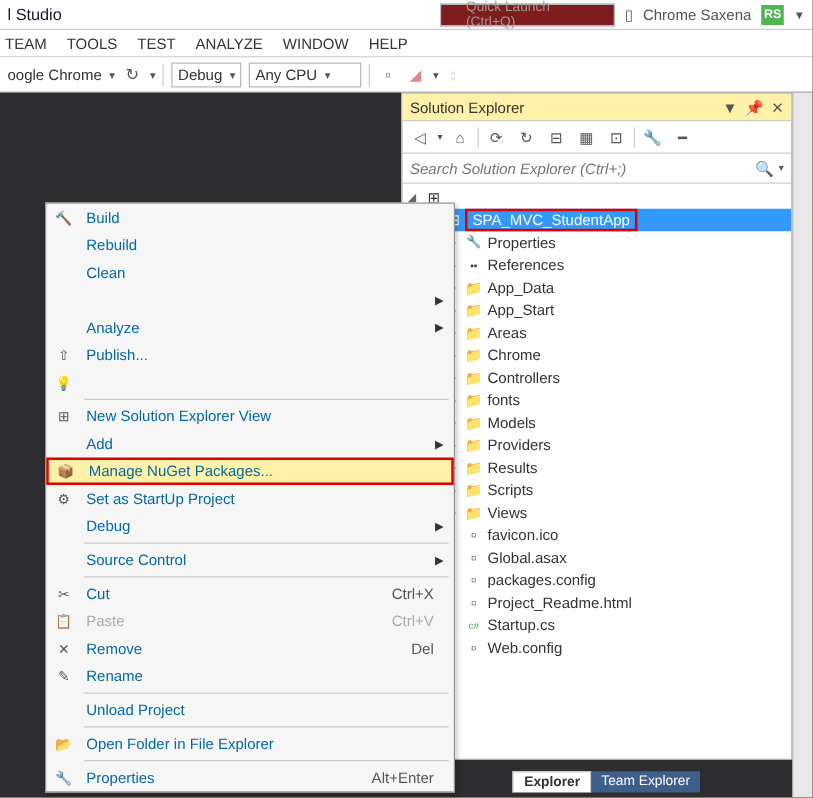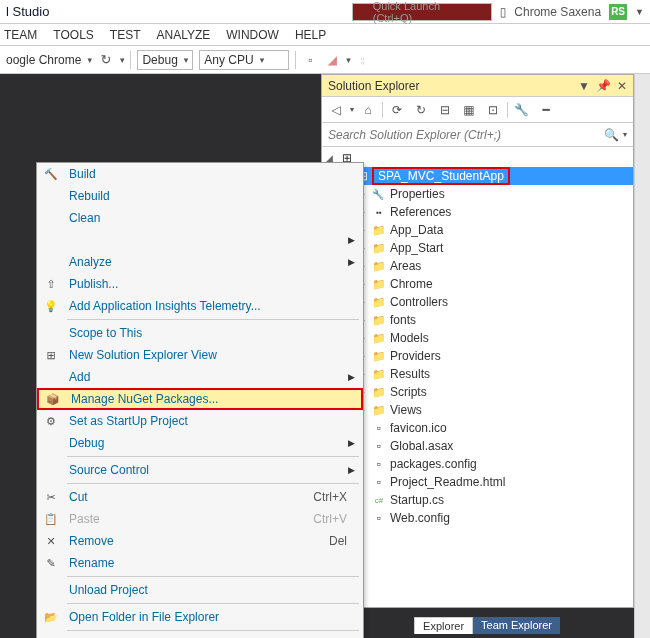--- a/index.html
+++ b/index.html
@@ -46,21 +46,21 @@
 .tree-indent-2 { padding-left: 36px; }
 .expander { width: 10px; color: #666; font-size: 9px; }
 .tree-icon { width: 14px; height: 14px; display: inline-flex; align-items: center; justify-content: center; }
 .selected-row { background: #3399ff; color: #fff; }
 .selected-row .expander, .selected-row .tree-icon { color: #fff; }
 .highlight-box { border: 2px solid #d00; padding: 0 4px; margin-left: -2px; }
 
 .bottom-tabs { position: absolute; bottom: 4px; right: 90px; display: flex; }
 .btab { padding: 2px 8px; font-size: 11px; }
 .btab-blue { background: #3e5f8a; color: #fff; }
-.btab-white { background: #fff; color: #333; border: 1px solid #ccc; border-bottom: none; }
+.btab-white { background: #fff; color: #333; border: 1px solid #ccc; border-bottom: none; font-weight: bold; }
 
 
 .right-strip { position: absolute; top: 0; right: 0; width: 16px; bottom: 0; background: #e8e8e8; border-left: 1px solid #ccc; }
 
 
 .context-menu { position: absolute; top: 162px; left: 36px; width: 328px; background: #f6f6f6; border: 1px solid #999; box-shadow: 2px 2px 4px rgba(0,0,0,.2); }
 .cm-row { height: 22px; display: flex; align-items: center; position: relative; }
 .cm-icon-col { width: 28px; display: flex; align-items: center; justify-content: center; color: #555; }
 .cm-label { flex: 1; color: #0369a1; padding-left: 4px; }
 .cm-shortcut { color: #555; padding: 0 16px; }
@@ -281,27 +281,22 @@
       <div class="cm-icon-col"></div>
       <div class="cm-label">Analyze</div>
       <div class="cm-arrow">▶</div>
     </div>
     <div class="cm-row">
       <div class="cm-icon-col" style="font-size: 11px;">⇧</div>
       <div class="cm-label">Publish...</div>
     </div>
     <div class="cm-row">
       <div class="cm-icon-col" style="font-size: 11px;">💡</div>
-      <div class="cm-label">Add Application Insights Telemetry...</div>
-    </div>
-    <div class="cm-sep"></div>
-    <div class="cm-row">
-      <div class="cm-icon-col"></div>
-      <div class="cm-label">Scope to This</div>
-    </div>
+    </div>
+    <div class="cm-sep"></div>
     <div class="cm-row">
       <div class="cm-icon-col" style="font-size: 11px;">⊞</div>
       <div class="cm-label">New Solution Explorer View</div>
     </div>
     <div class="cm-row">
       <div class="cm-icon-col"></div>
       <div class="cm-label">Add</div>
       <div class="cm-arrow">▶</div>
     </div>
     <div class="cm-row cm-highlight">

